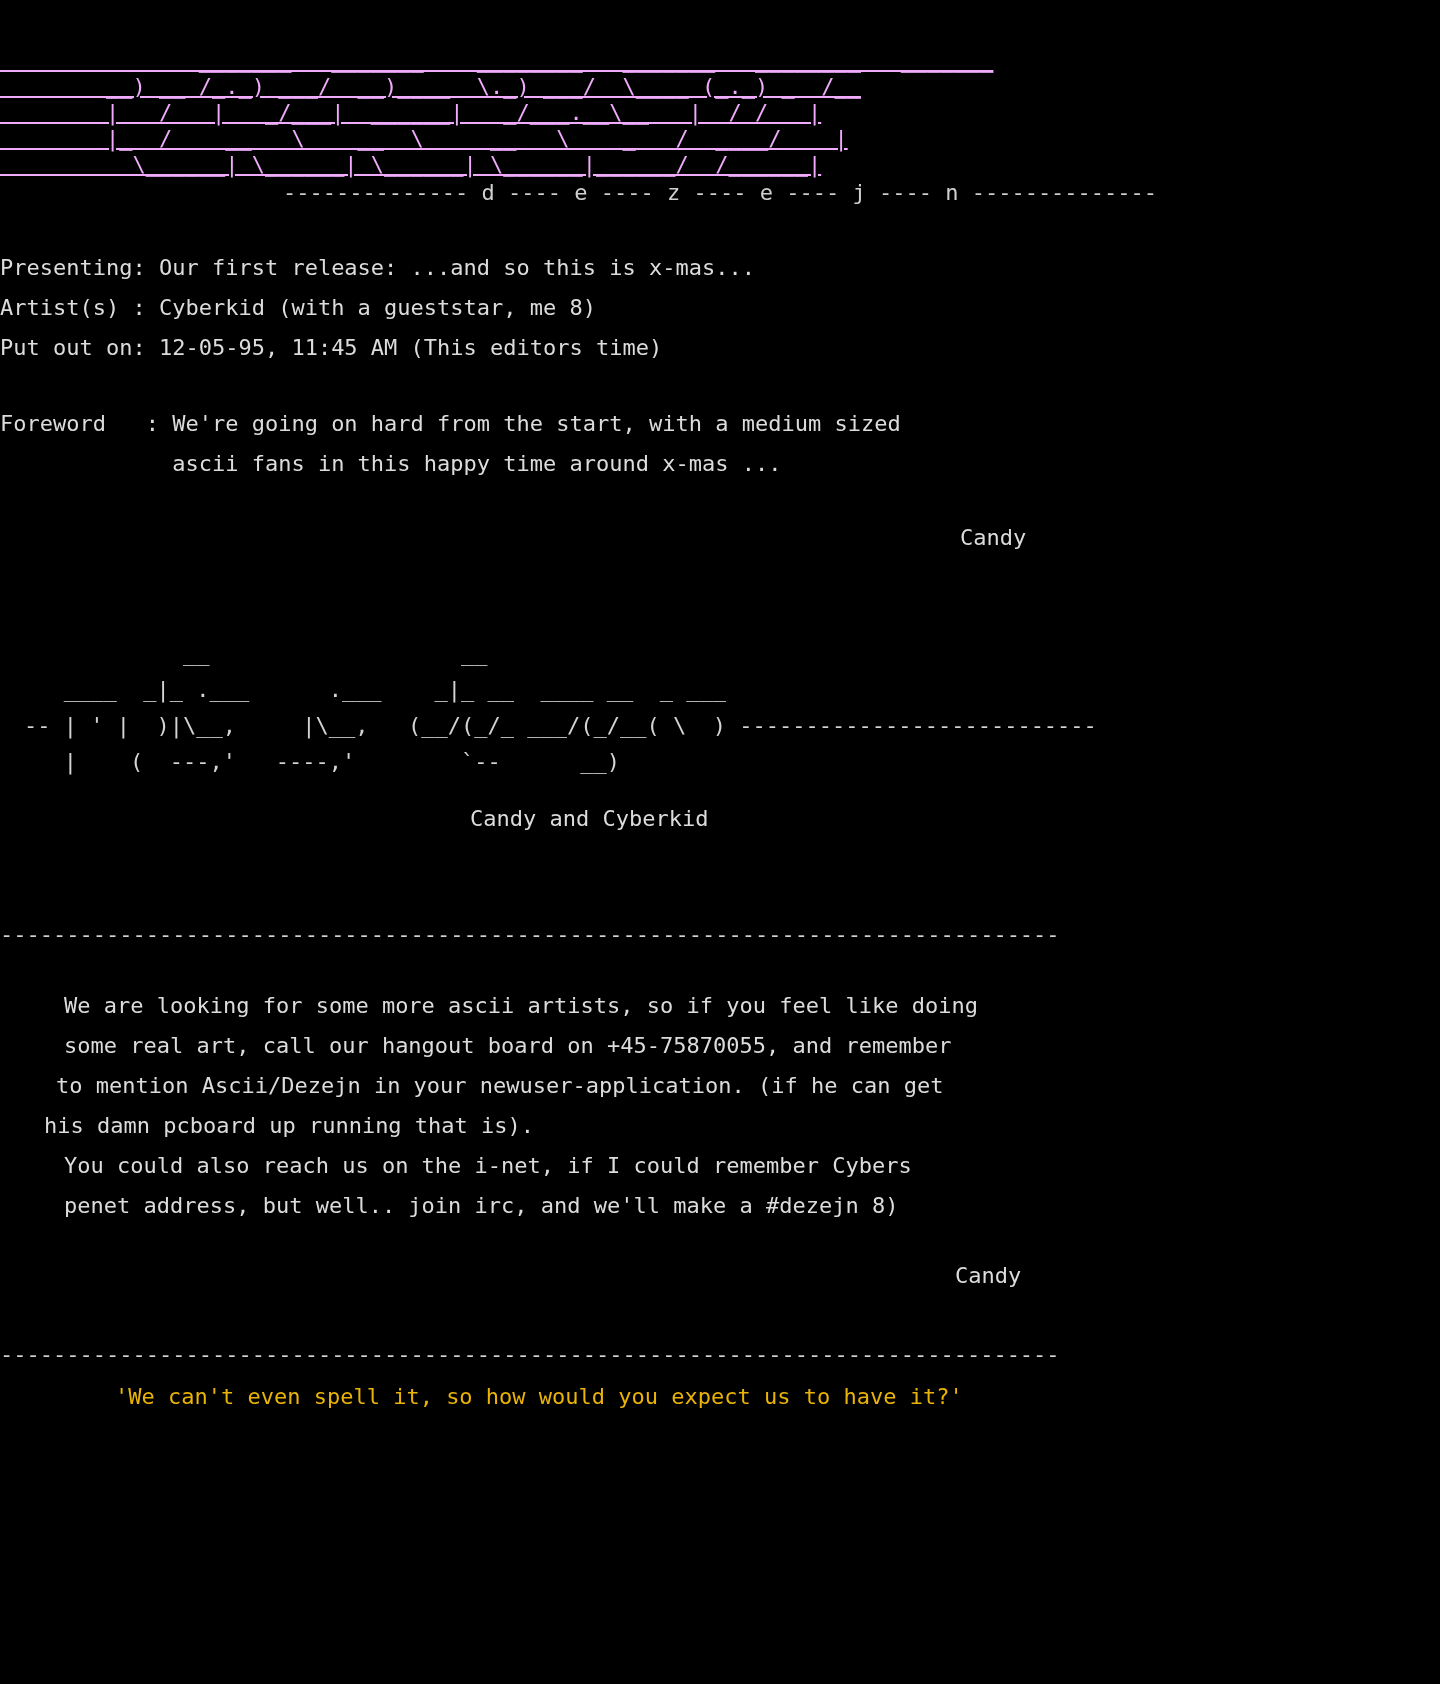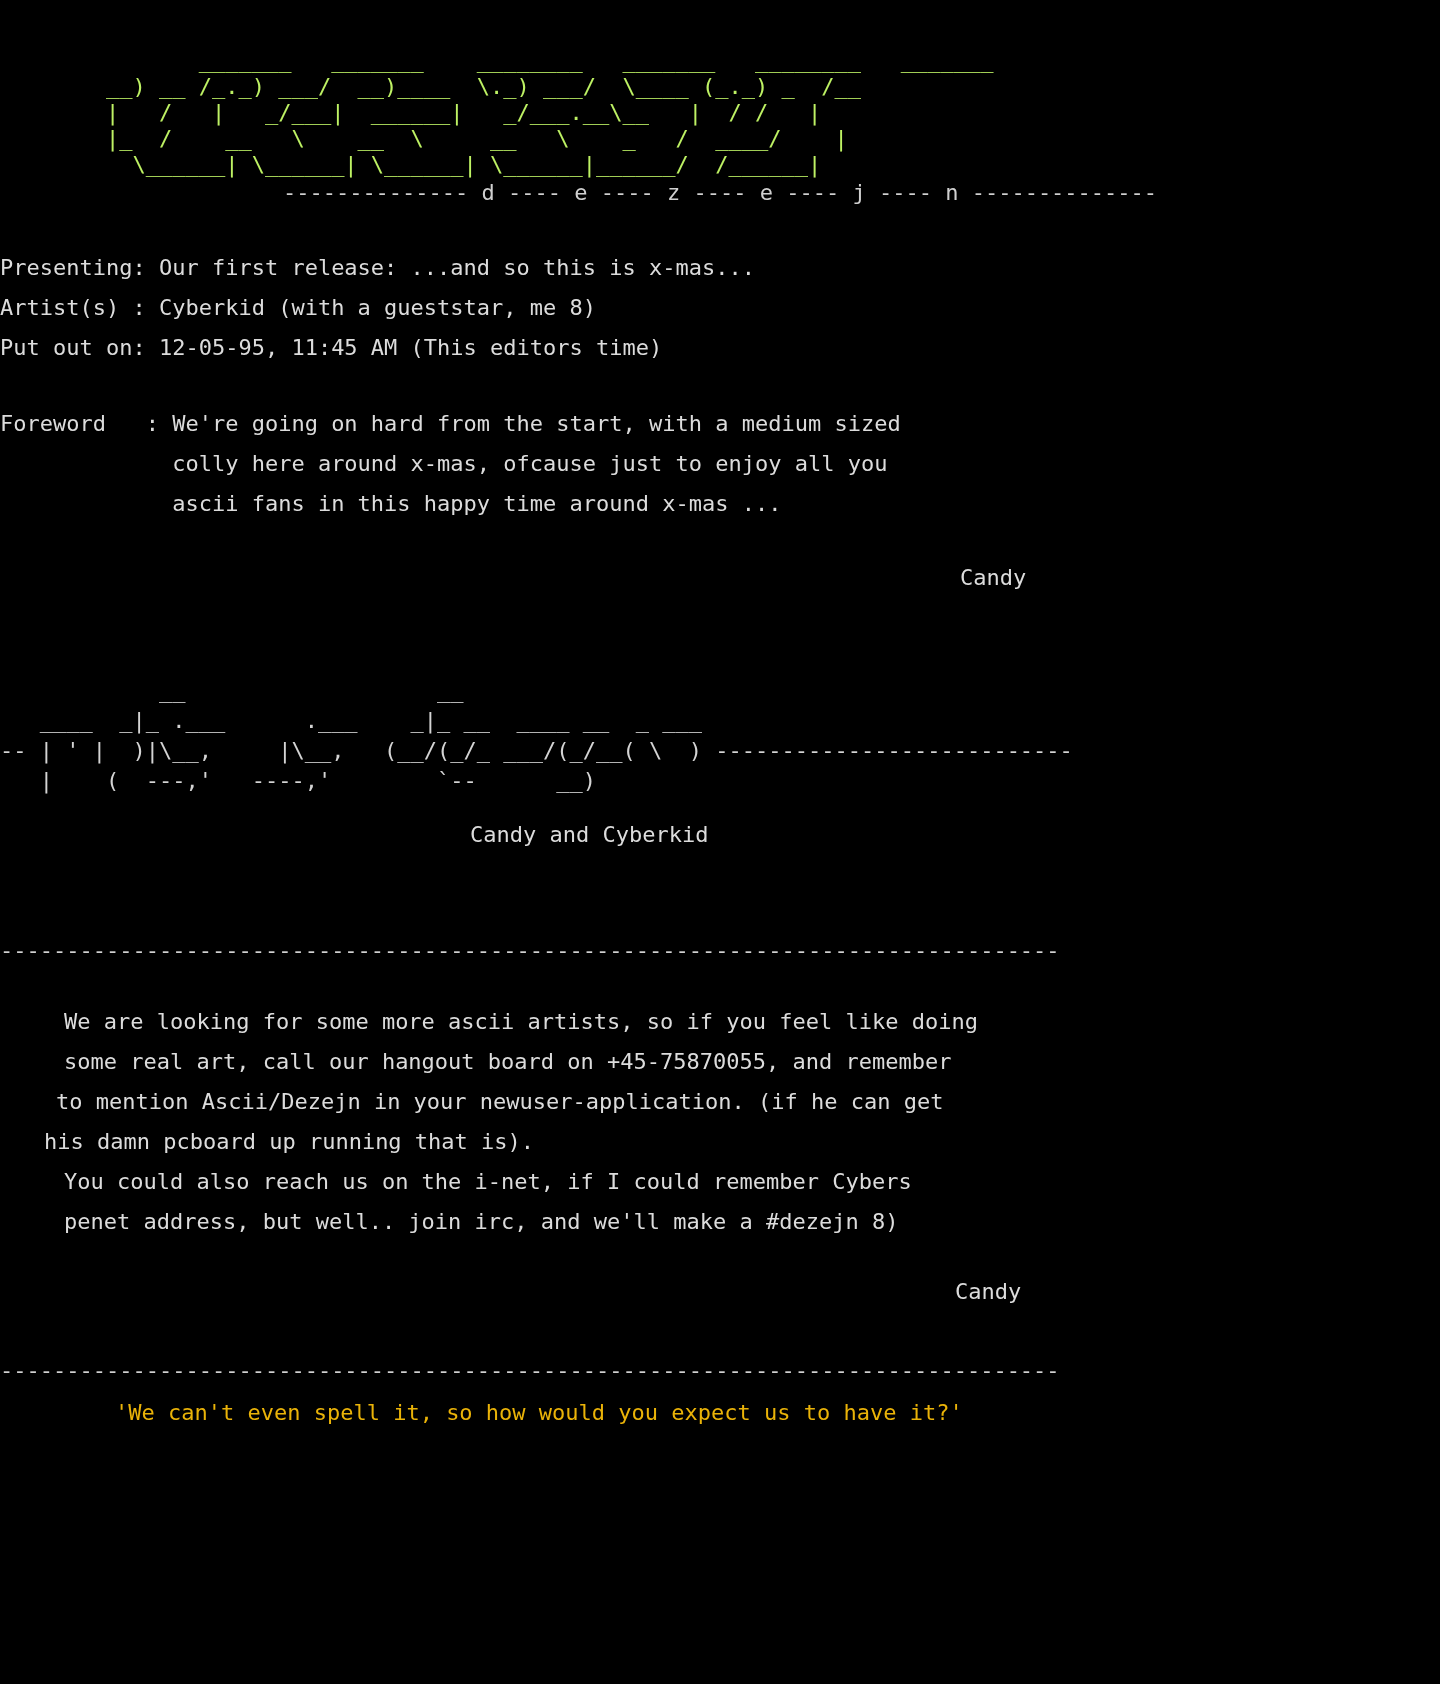--- a/index.html
+++ b/index.html
@@ -23,22 +23,23 @@
     margin: 0;
     padding: 0;
     font-family: "DejaVu Sans Mono", monospace;
     white-space: pre;
     color: #d0d0d0;
   }
   .logo {
     font-size: 22px;
     line-height: 26px;
     letter-spacing: 0px;
-    color: #bef264;
+    color: #f0abfc;
     padding-top: 48px;
+    text-decoration: underline;
   }
   .rule {
     font-size: 22px;
     line-height: 26px;
     color: #d0d0d0;
     margin-top: 2px;
     text-align: center;
   }
   .block {
     font-size: 22px;
@@ -49,23 +50,24 @@
     margin-top: 42px;
   }
   .foreword {
     margin-top: 36px;
   }
   .sig {
     margin-top: 34px;
   }
   .art {
     font-size: 22px;
-    line-height: 30px;
+    line-height: 36px;
     margin-top: 78px;
     color: #d4d4d4;
+    margin-left: 24px;
   }
   .artcaption {
     font-size: 22px;
     line-height: 30px;
     margin-top: 24px;
     color: #dcdcdc;
   }
   .divider {
     font-size: 22px;
     line-height: 26px;
@@ -102,21 +104,20 @@
         |_  /    __   \    __  \     __   \    _   /  ____/    |
           \______| \______| \______| \______|______/  /______|</pre>
 
   <pre class="rule">-------------- d ---- e ---- z ---- e ---- j ---- n --------------</pre>
 
   <pre class="block info">Presenting: Our first release: ...and so this is x-mas...</pre>
   <pre class="block">Artist(s) : Cyberkid (with a gueststar, me 8)</pre>
   <pre class="block">Put out on: 12-05-95, 11:45 AM (This editors time)</pre>
 
   <pre class="block foreword">Foreword   : We're going on hard from the start, with a medium sized</pre>
-  <pre class="block">             colly here around x-mas, ofcause just to enjoy all you</pre>
   <pre class="block">             ascii fans in this happy time around x-mas ...</pre>
 
   <pre class="block sig" style="padding-left:960px">Candy</pre>
 
   <pre class="art">            __                   __
    ____  _|_ .___      .___    _|_ __  ____ __  _ ___
 -- | ' |  )|\__,     |\__,   (__/(_/_ ___/(_/__( \  ) ---------------------------
    |    (  ---,'   ----,'        `--      __)</pre>
 
   <pre class="artcaption" style="padding-left:470px">Candy and Cyberkid</pre>

